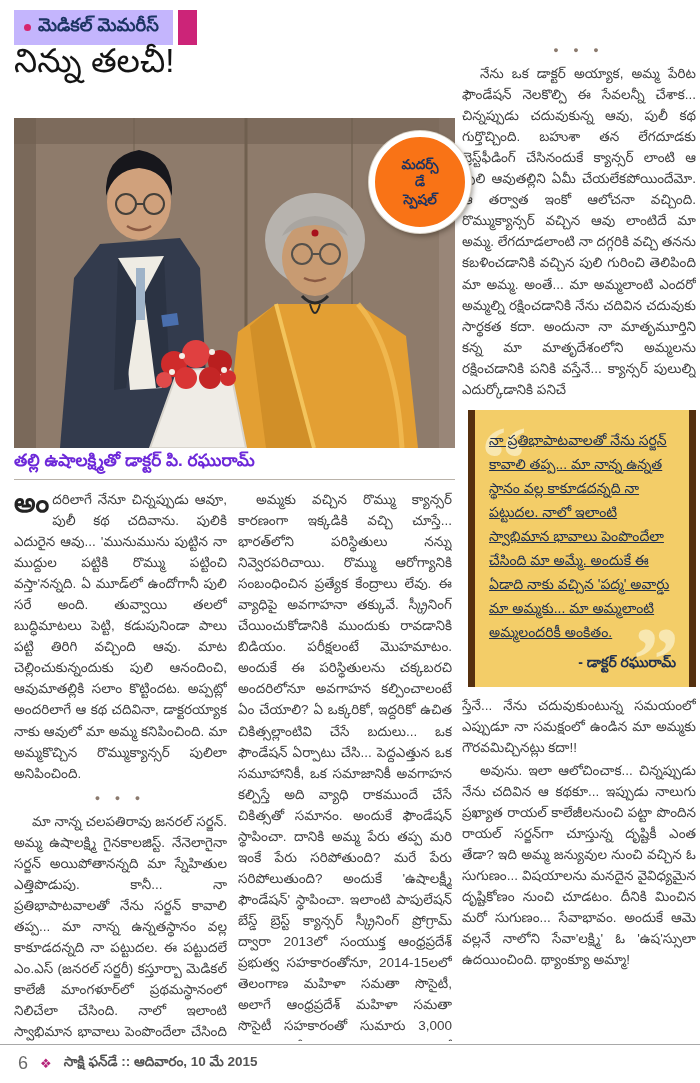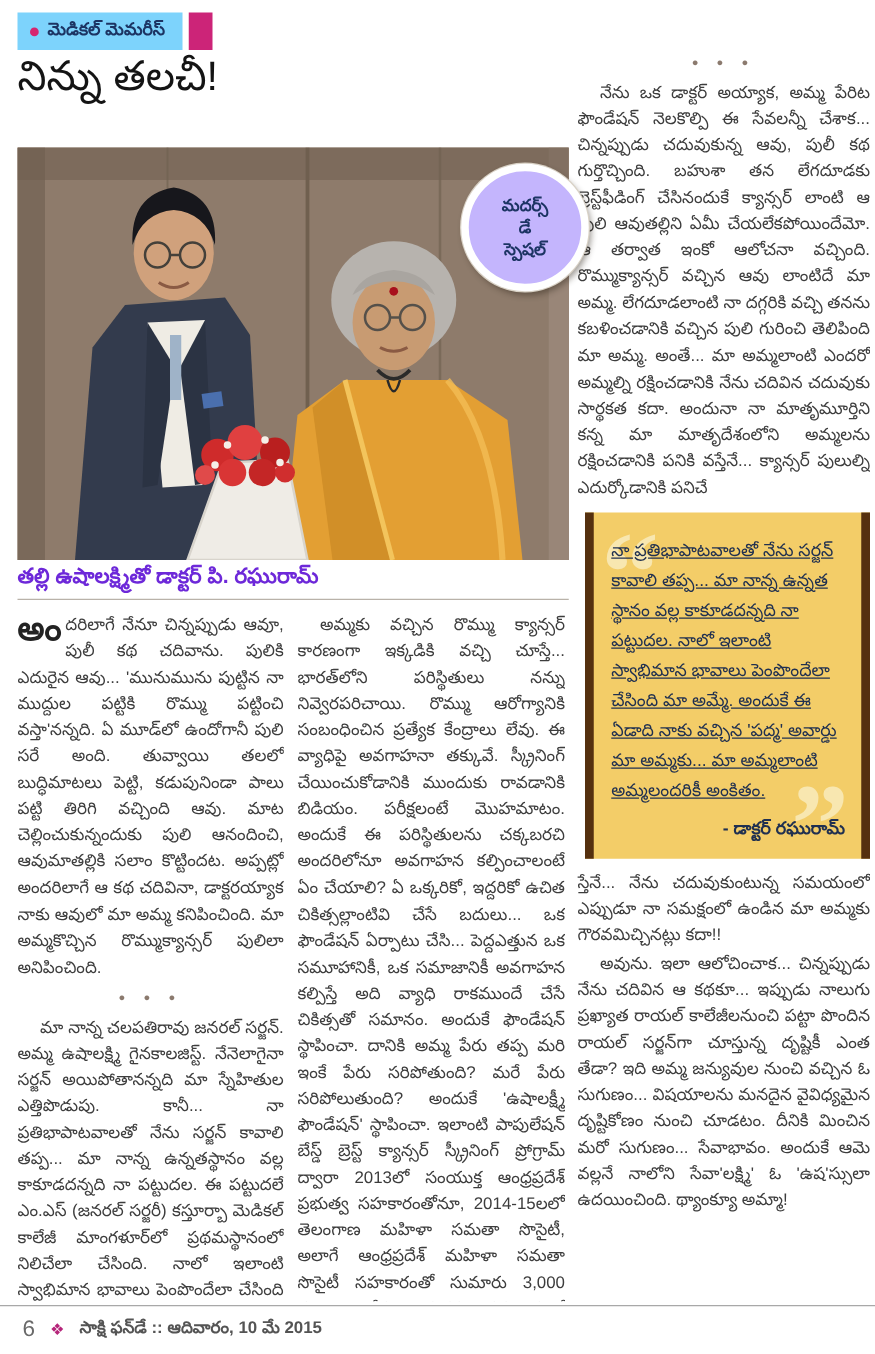--- a/index.html
+++ b/index.html
@@ -4,34 +4,34 @@
 <style>
   html,body{margin:0;padding:0;}
   body{
     width:700px;height:1083px;position:relative;background:#ffffff;
     font-family:"Liberation Sans","DejaVu Sans",sans-serif;
     color:#3b3b3b;overflow:hidden;
   }
   
   .kicker-row{position:absolute;left:14px;top:10px;display:flex;align-items:stretch;}
   .kicker{
-    background:#7dd3fc;color:#1c3463;font-weight:bold;font-size:14px;
+    background:#c4b5fd;color:#1c3463;font-weight:bold;font-size:18px;
     padding:5px 14px 5px 10px;display:flex;align-items:center;gap:7px;white-space:nowrap;
   }
   .kicker-dot{width:7px;height:7px;border-radius:50%;background:#d6256e;display:inline-block;}
   .kicker-square{width:19px;background:#cc2478;margin-left:5px;}
   .title-row{position:absolute;left:14px;top:44px;width:440px;display:flex;align-items:baseline;gap:14px;color:#141414;}
   .title-main{font-size:57px;font-weight:800;letter-spacing:-1px;line-height:1;}
   .title-sub{font-size:33px;font-weight:400;line-height:1;}
   
   .photo{position:absolute;left:14px;top:118px;width:441px;height:330px;background:#8e7b6b;}
   .photo svg{display:block;}
   .badge{
     position:absolute;left:369px;top:131px;width:90px;height:90px;border-radius:50%;
-    background:#c4b5fd;border:6px solid #ffffff;
+    background:#f97316;border:6px solid #ffffff;
     box-shadow:0 0 0 1px #d9d2c6,2px 3px 5px rgba(40,30,20,.45);
     display:flex;flex-direction:column;align-items:center;justify-content:center;
     color:#1c3463;font-weight:bold;font-size:13.5px;line-height:1.3;z-index:5;
   }
   .caption{position:absolute;left:14px;top:451px;width:441px;font-size:17px;font-weight:bold;color:#6d28d9;}
   .caption-divider{position:absolute;left:14px;top:479px;width:441px;height:1px;background:#b9b2a9;}
   
   .col{position:absolute;font-size:13.5px;line-height:1.56;text-align:justify;color:#3d3d3d;}
   .col p{margin:0 0 2px 0;}
   .col1{left:14px;top:489px;width:213px;height:552px;overflow:hidden;}

